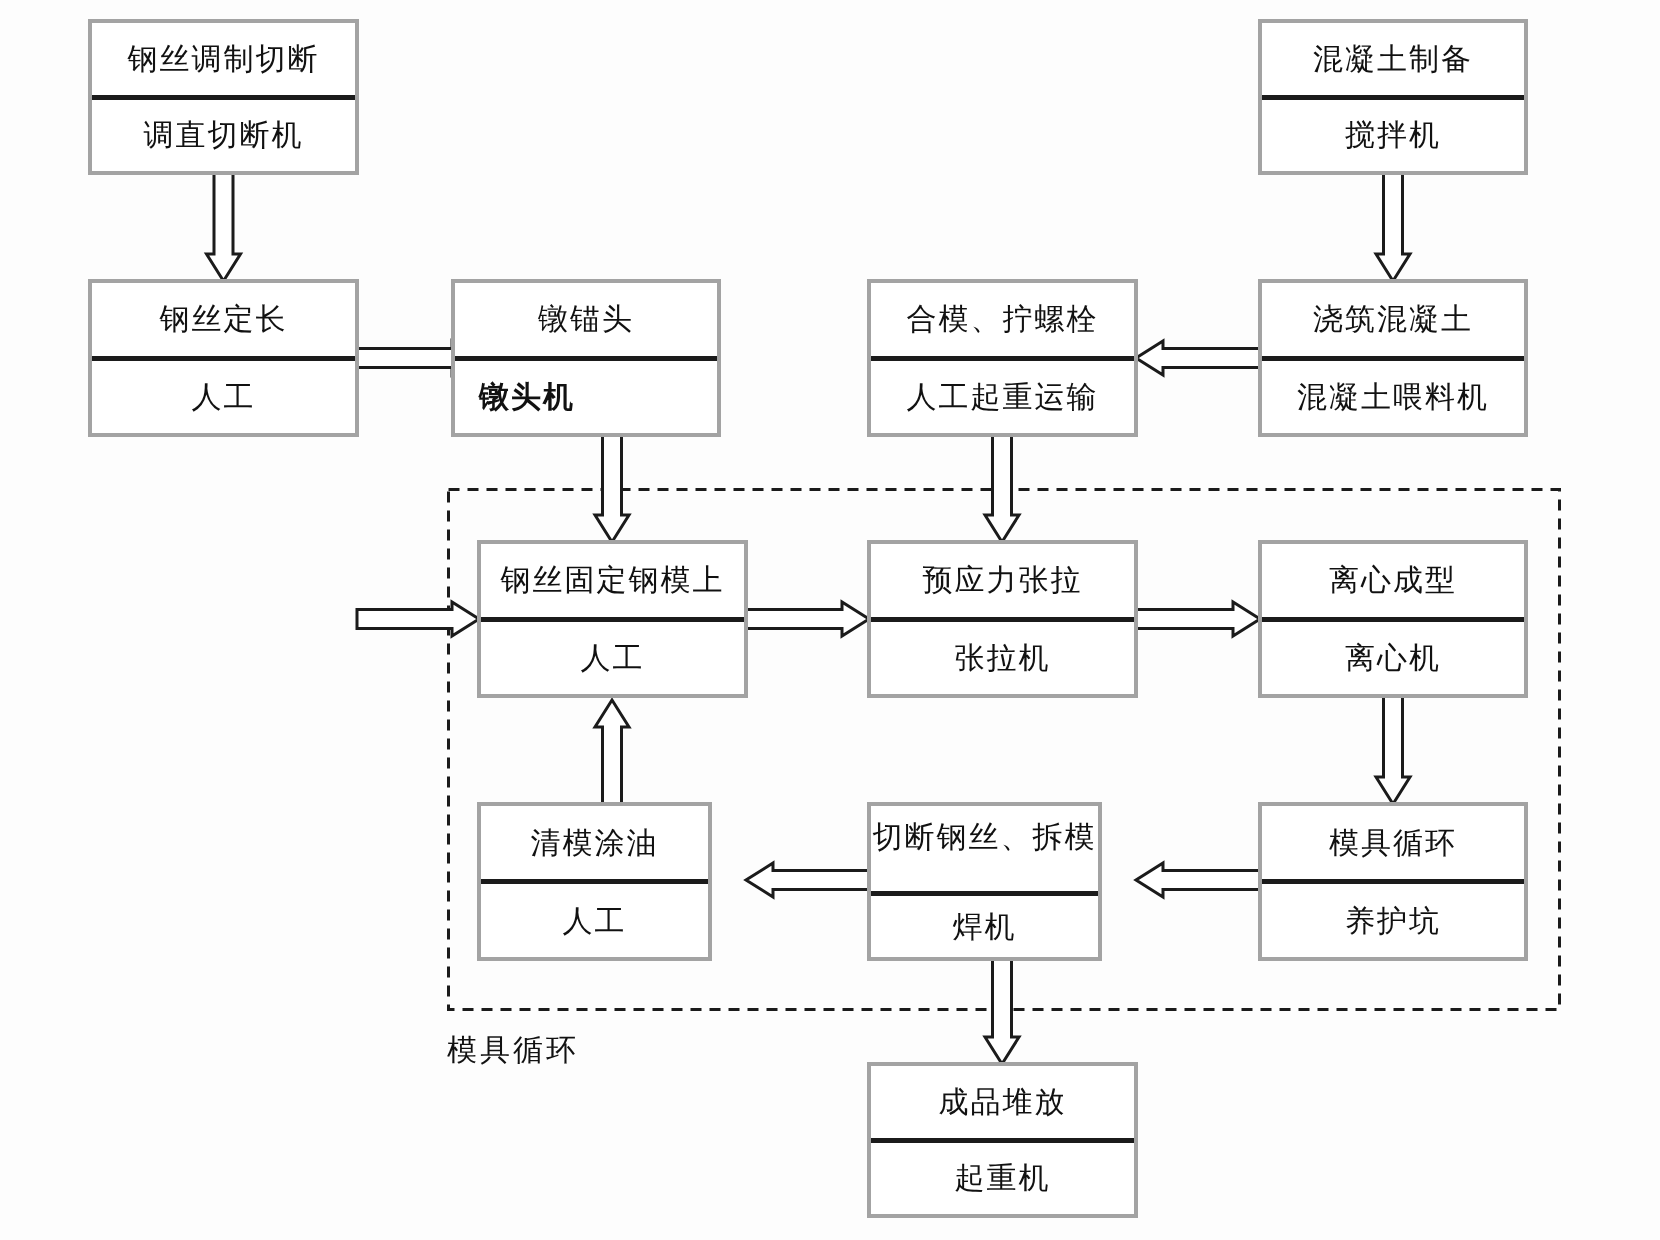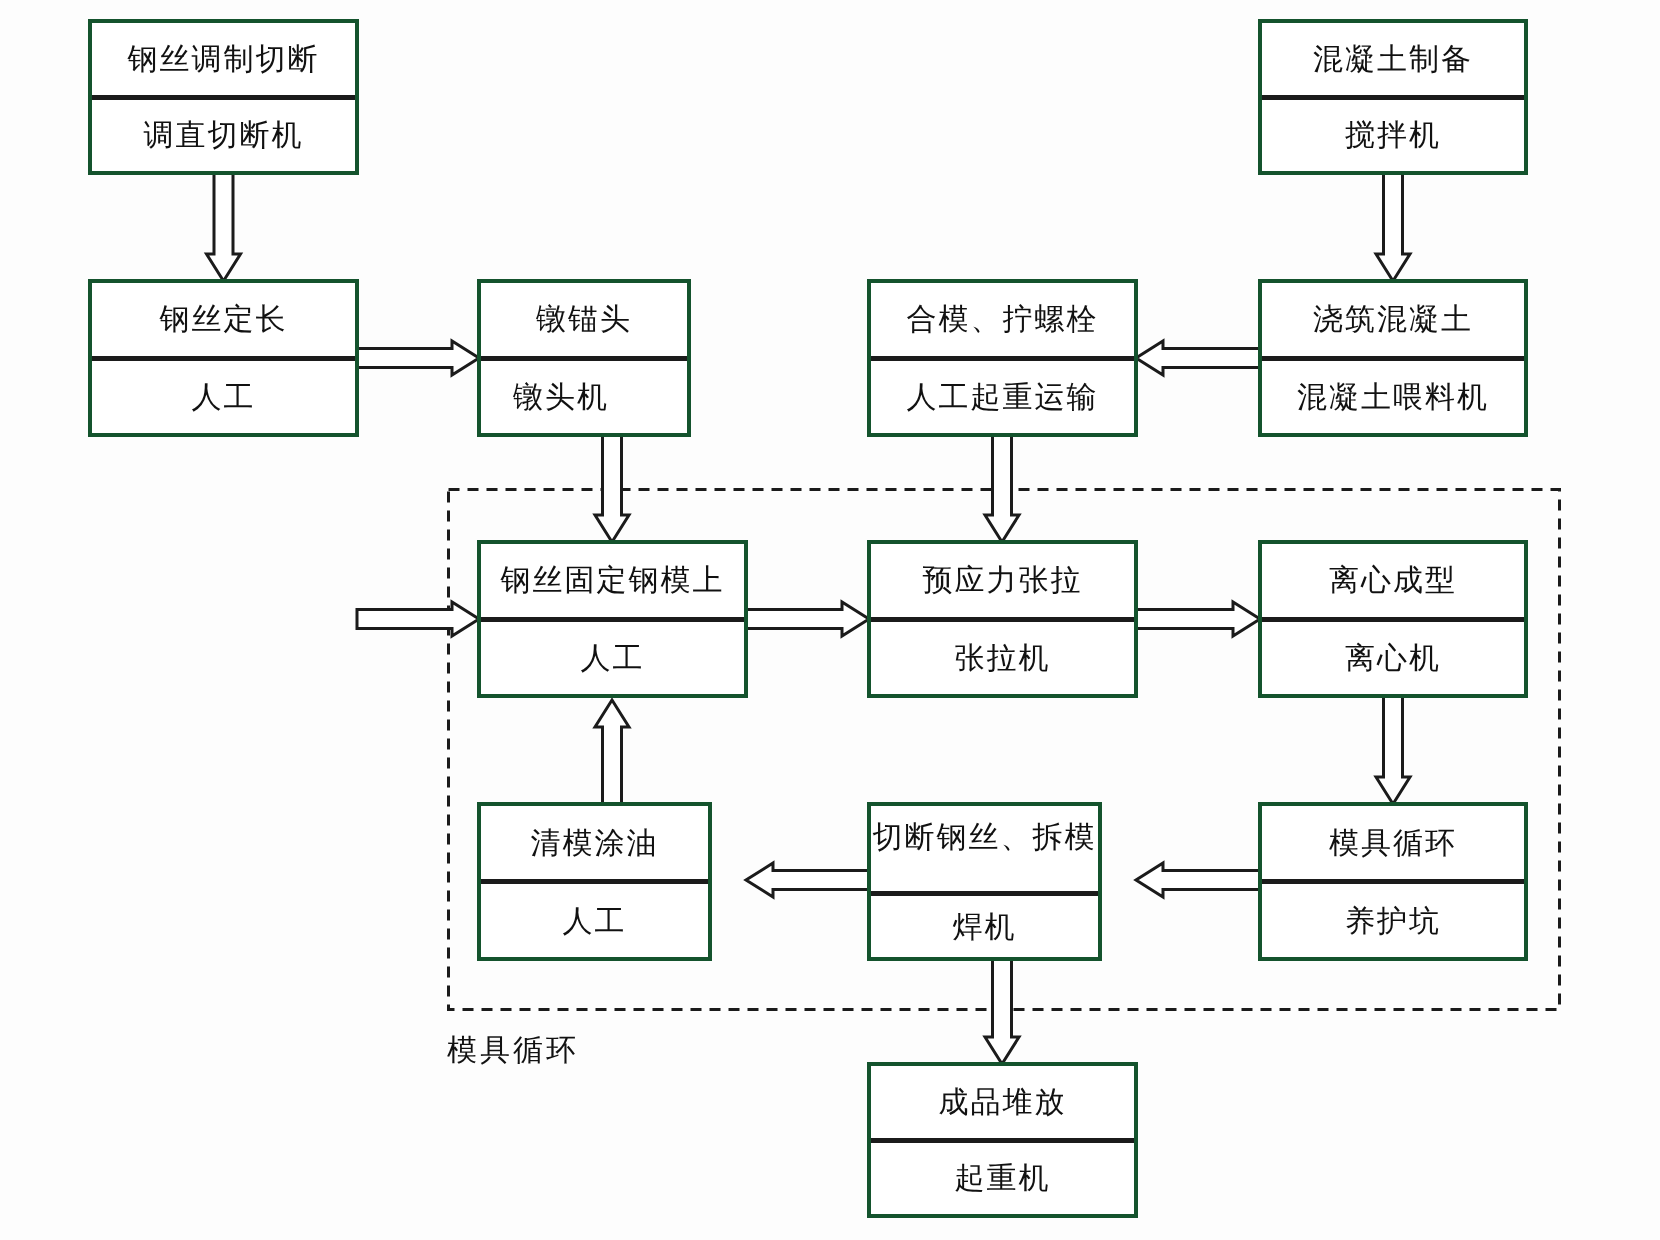--- a/index.html
+++ b/index.html
@@ -12,40 +12,41 @@
   #stage {
     position: relative;
     width: 1660px; height: 1240px;
   }
   #arrow-layer {
     position: absolute; left: 0; top: 0;
   }
   .node {
     position: absolute;
     background: #ffffff;
-    border: 4px solid #14532d;
+    border: 4px solid #a3a3a3;
     box-sizing: border-box;
     display: flex;
     flex-direction: column;
   }
   .cell {
     flex: 1 1 0;
     display: flex;
     align-items: center;
     justify-content: center;
     font-size: 30px;
     letter-spacing: 2px;
     color: #111111;
     white-space: nowrap;
     line-height: 1;
   }
   .cell.bottom { border-top: 5px solid #1b1b1b; }
   .cell.left-text {
     justify-content: flex-start;
-    padding-left: 32px;
+    padding-left: 24px;
+    font-weight: bold;
   }
   .loop-label {
     position: absolute;
     font-size: 30px;
     letter-spacing: 3px;
     color: #111111;
     white-space: nowrap;
   }
 </style>
 </head>
@@ -78,21 +79,21 @@
   </div>
   <div class="node" style="left:1258px; top:19px; width:270px; height:156px;">
     <div class="cell top">混凝土制备</div>
     <div class="cell bottom">搅拌机</div>
   </div>
 
   <div class="node" style="left:88px; top:279px; width:271px; height:158px;">
     <div class="cell top">钢丝定长</div>
     <div class="cell bottom">人工</div>
   </div>
-  <div class="node" style="left:477px; top:279px; width:214px; height:158px;">
+  <div class="node" style="left:451px; top:279px; width:270px; height:158px;">
     <div class="cell top">镦锚头</div>
     <div class="cell bottom left-text">镦头机</div>
   </div>
   <div class="node" style="left:867px; top:279px; width:271px; height:158px;">
     <div class="cell top">合模、拧螺栓</div>
     <div class="cell bottom">人工起重运输</div>
   </div>
   <div class="node" style="left:1258px; top:279px; width:270px; height:158px;">
     <div class="cell top">浇筑混凝土</div>
     <div class="cell bottom">混凝土喂料机</div>

